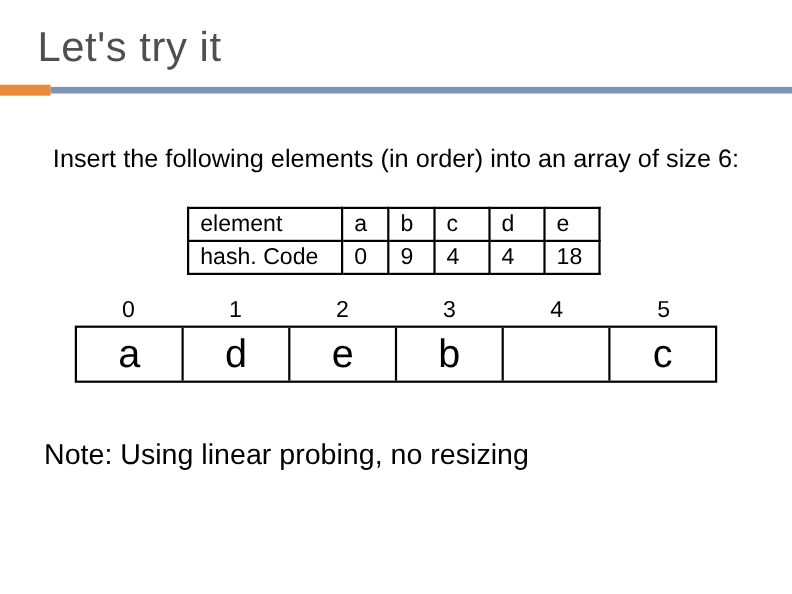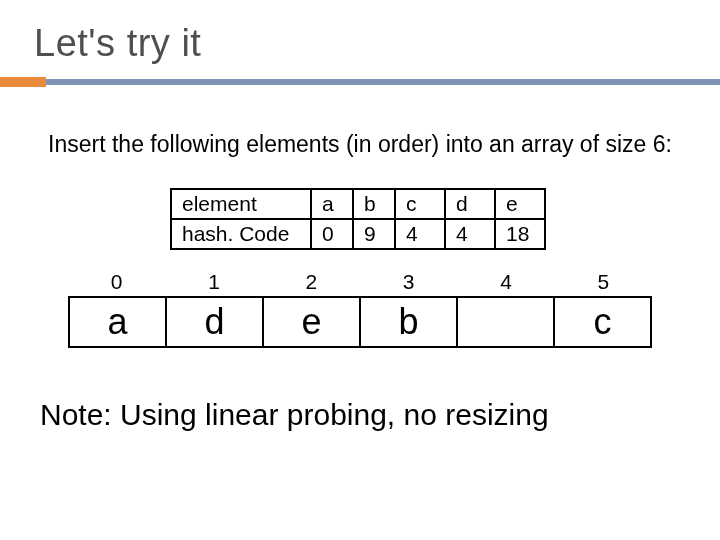--- a/index.html
+++ b/index.html
@@ -91,21 +91,21 @@
     text-align: center;
     font-size: 36px;
     height: 48px;
     line-height: 48px;
   }
   .slot-row .slot:last-child {
     border-right: none;
   }
   .note {
     margin-top: 50px;
-    font-size: 30px;
+    font-size: 26px;
   }
 </style>
 </head>
 <body>
 
 <div class="slide">
 
   <div class="title">Let's try it</div>
 
   <div class="rule">

